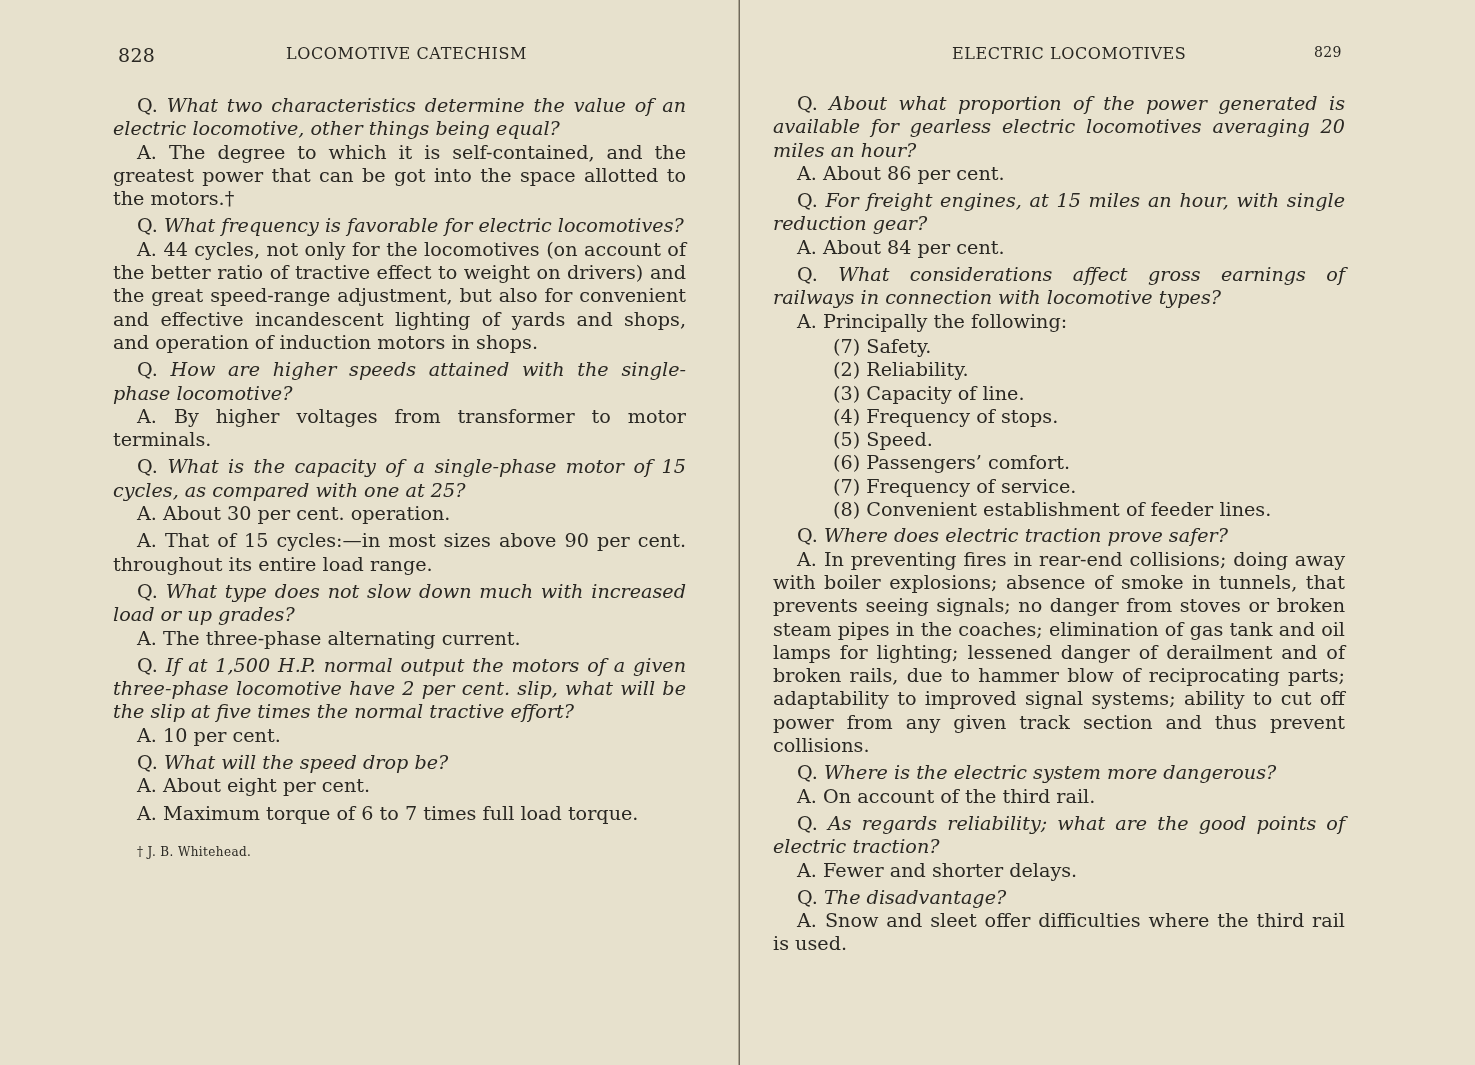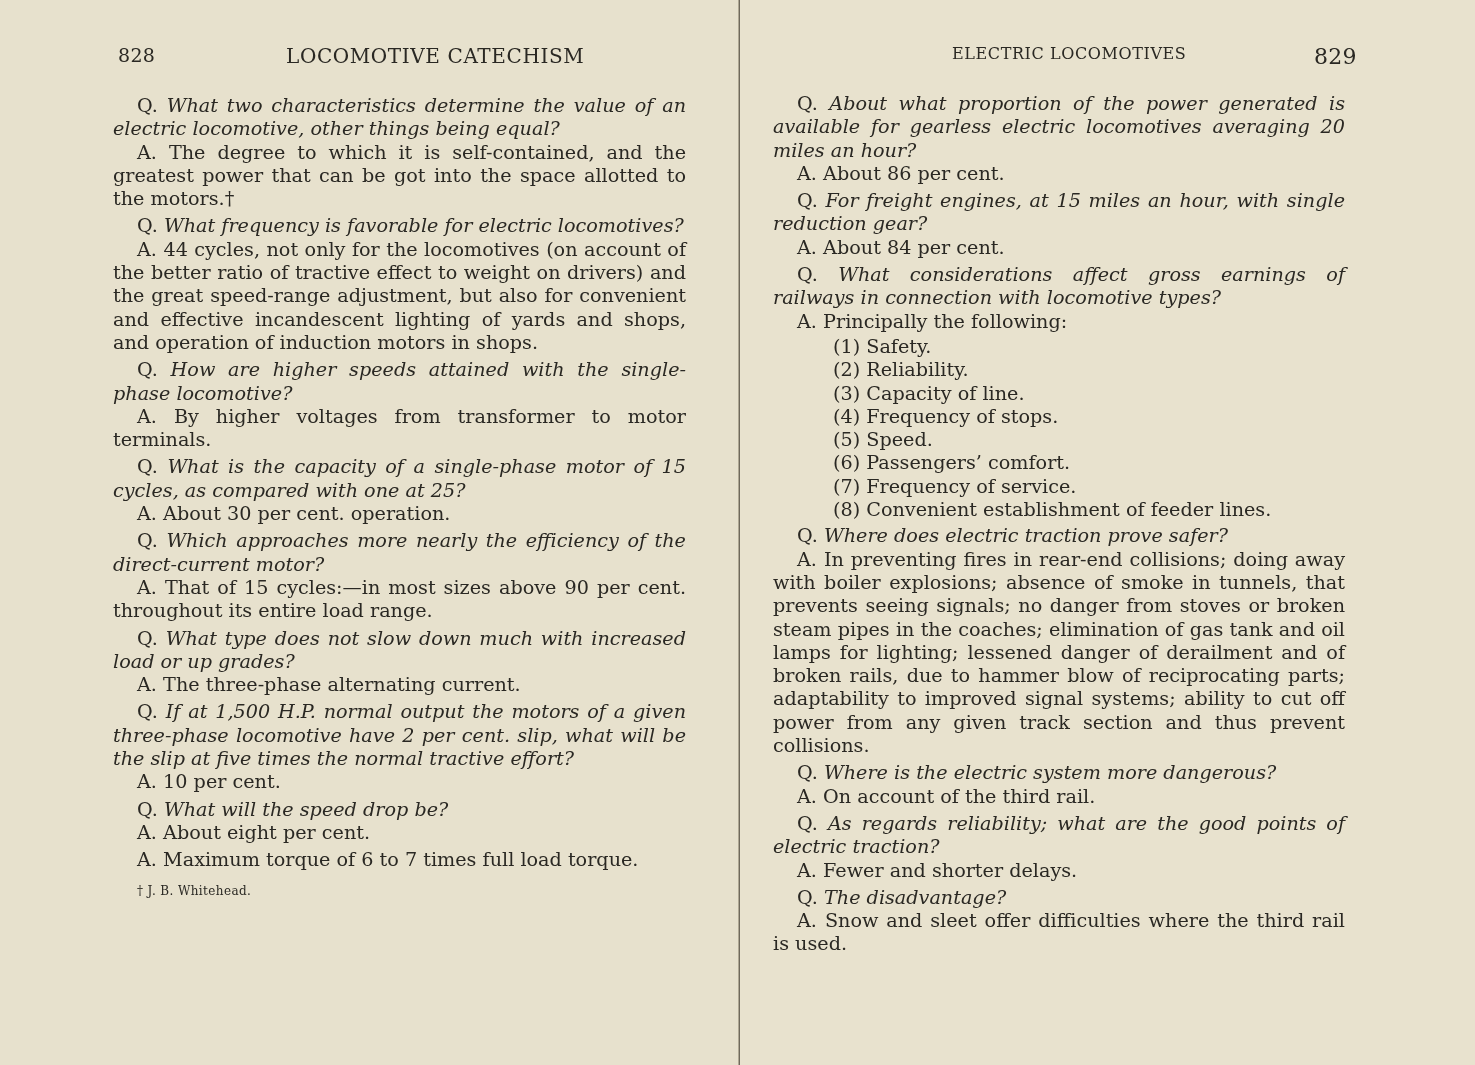--- a/index.html
+++ b/index.html
@@ -15,23 +15,23 @@
   .page.right { width:735px; background:#e8e2ce; padding:0 0 0 773px; padding-left:0; }
   .gutter {
     position:absolute; left:738px; top:0; width:5px; height:1065px;
     background:linear-gradient(to right,#cfc7b0,#3e3a31 45%,#6a6455 60%,#d8d1bc);
   }
   .header {
     position:absolute; top:44px; height:26px; font-size:17px;
     letter-spacing:0.3px;
   }
   .left .header .pnum { position:absolute; left:118px; font-size:19px; }
-  .left .header .rt { position:absolute; left:286px; font-size:20px; letter-spacing:0.6px; }
+  .left .header .rt { position:absolute; left:286px; font-size:16px; letter-spacing:0.6px; }
   .right .header .rt { position:absolute; left:212px; font-size:16px; letter-spacing:0.6px; }
-  .right .header .pnum { position:absolute; left:574px; font-size:22px; }
+  .right .header .pnum { position:absolute; left:574px; font-size:14px; }
   .text {
     position:absolute; font-size:19.2px; line-height:23.3px;
     text-align:justify; hyphens:none;
   }
   .left .text { left:113px; top:94px; width:573px; }
   .right .text { left:33px; top:92px; width:572px; }
   .q { font-style:italic; text-indent:24px; margin:0; }
   .a { text-indent:24px; margin:0 0 4px 0; }
   .lbl { font-style:normal; }
   .list { margin:2px 0 3px 0; padding:0; list-style:none; }
@@ -50,49 +50,48 @@
     </div>
     <div class="text">
       <p class="q"><span class="lbl">Q.</span> <span>What two characteristics determine the value of an electric locomotive, other things being equal?</span></p>
       <p class="a"><span>A.</span> <span>The degree to which it is self-contained, and the greatest power that can be got into the space allotted to the motors.†</span></p>
       <p class="q"><span class="lbl">Q.</span> <span>What frequency is favorable for electric locomotives?</span></p>
       <p class="a"><span>A.</span> <span>44 cycles, not only for the locomotives (on account of the better ratio of tractive effect to weight on drivers) and the great speed-range adjustment, but also for convenient and effective incandescent lighting of yards and shops, and operation of induction motors in shops.</span></p>
       <p class="q"><span class="lbl">Q.</span> <span>How are higher speeds attained with the single-phase locomotive?</span></p>
       <p class="a"><span>A.</span> <span>By higher voltages from transformer to motor terminals.</span></p>
       <p class="q"><span class="lbl">Q.</span> <span>What is the capacity of a single-phase motor of 15 cycles, as compared with one at 25?</span></p>
       <p class="a"><span>A.</span> <span>About 30 per cent. operation.</span></p>
-      <p class="q"><span class="lbl">Q.</span> <span>Which approaches more nearly the efficiency of the direct-current motor?</span></p>
       <p class="a"><span>A.</span> <span>That of 15 cycles:—in most sizes above 90 per cent. throughout its entire load range.</span></p>
       <p class="q"><span class="lbl">Q.</span> <span>What type does not slow down much with increased load or up grades?</span></p>
       <p class="a"><span>A.</span> <span>The three-phase alternating current.</span></p>
       <p class="q"><span class="lbl">Q.</span> <span>If at 1,500 H.P. normal output the motors of a given three-phase locomotive have 2 per cent. slip, what will be the slip at five times the normal tractive effort?</span></p>
       <p class="a"><span>A.</span> <span>10 per cent.</span></p>
       <p class="q"><span class="lbl">Q.</span> <span>What will the speed drop be?</span></p>
       <p class="a"><span>A.</span> <span>About eight per cent.</span></p>
-      <p class="a" style="margin-bottom:8px"><span>A.</span> <span>Maximum torque of 6 to 7 times full load torque.</span></p>
+      <p class="a" style="margin-bottom:16px"><span>A.</span> <span>Maximum torque of 6 to 7 times full load torque.</span></p>
       <div class="foot">† J. B. Whitehead.</div>
     </div>
   </div>
 
   <div class="gutter"></div>
 
   <div class="page right" style="position:absolute;left:740px;top:0;width:735px;padding:0;">
     <div class="header" style="left:0;width:735px;">
       <span class="rt">ELECTRIC LOCOMOTIVES</span>
       <span class="pnum">829</span>
     </div>
     <div class="text">
       <p class="q"><span class="lbl">Q.</span> <span>About what proportion of the power generated is available for gearless electric locomotives averaging 20 miles an hour?</span></p>
       <p class="a"><span>A.</span> <span>About 86 per cent.</span></p>
       <p class="q"><span class="lbl">Q.</span> <span>For freight engines, at 15 miles an hour, with single reduction gear?</span></p>
       <p class="a"><span>A.</span> <span>About 84 per cent.</span></p>
       <p class="q"><span class="lbl">Q.</span> <span>What considerations affect gross earnings of railways in connection with locomotive types?</span></p>
       <p class="a" style="margin-bottom:0"><span>A.</span> <span>Principally the following:</span></p>
       <ul class="list">
-        <li>(1) Safety.</li>
+        <li>(7) Safety.</li>
         <li>(2) Reliability.</li>
         <li>(3) Capacity of line.</li>
         <li>(4) Frequency of stops.</li>
         <li>(5) Speed.</li>
         <li>(6) Passengers’ comfort.</li>
         <li>(7) Frequency of service.</li>
         <li>(8) Convenient establishment of feeder lines.</li>
       </ul>
       <p class="q"><span class="lbl">Q.</span> <span>Where does electric traction prove safer?</span></p>
       <p class="a"><span>A.</span> <span>In preventing fires in rear-end collisions; doing away with boiler explosions; absence of smoke in tunnels, that prevents seeing signals; no danger from stoves or broken steam pipes in the coaches; elimination of gas tank and oil lamps for lighting; lessened danger of derailment and of broken rails, due to hammer blow of reciprocating parts; adaptability to improved signal systems; ability to cut off power from any given track section and thus prevent collisions.</span></p>

